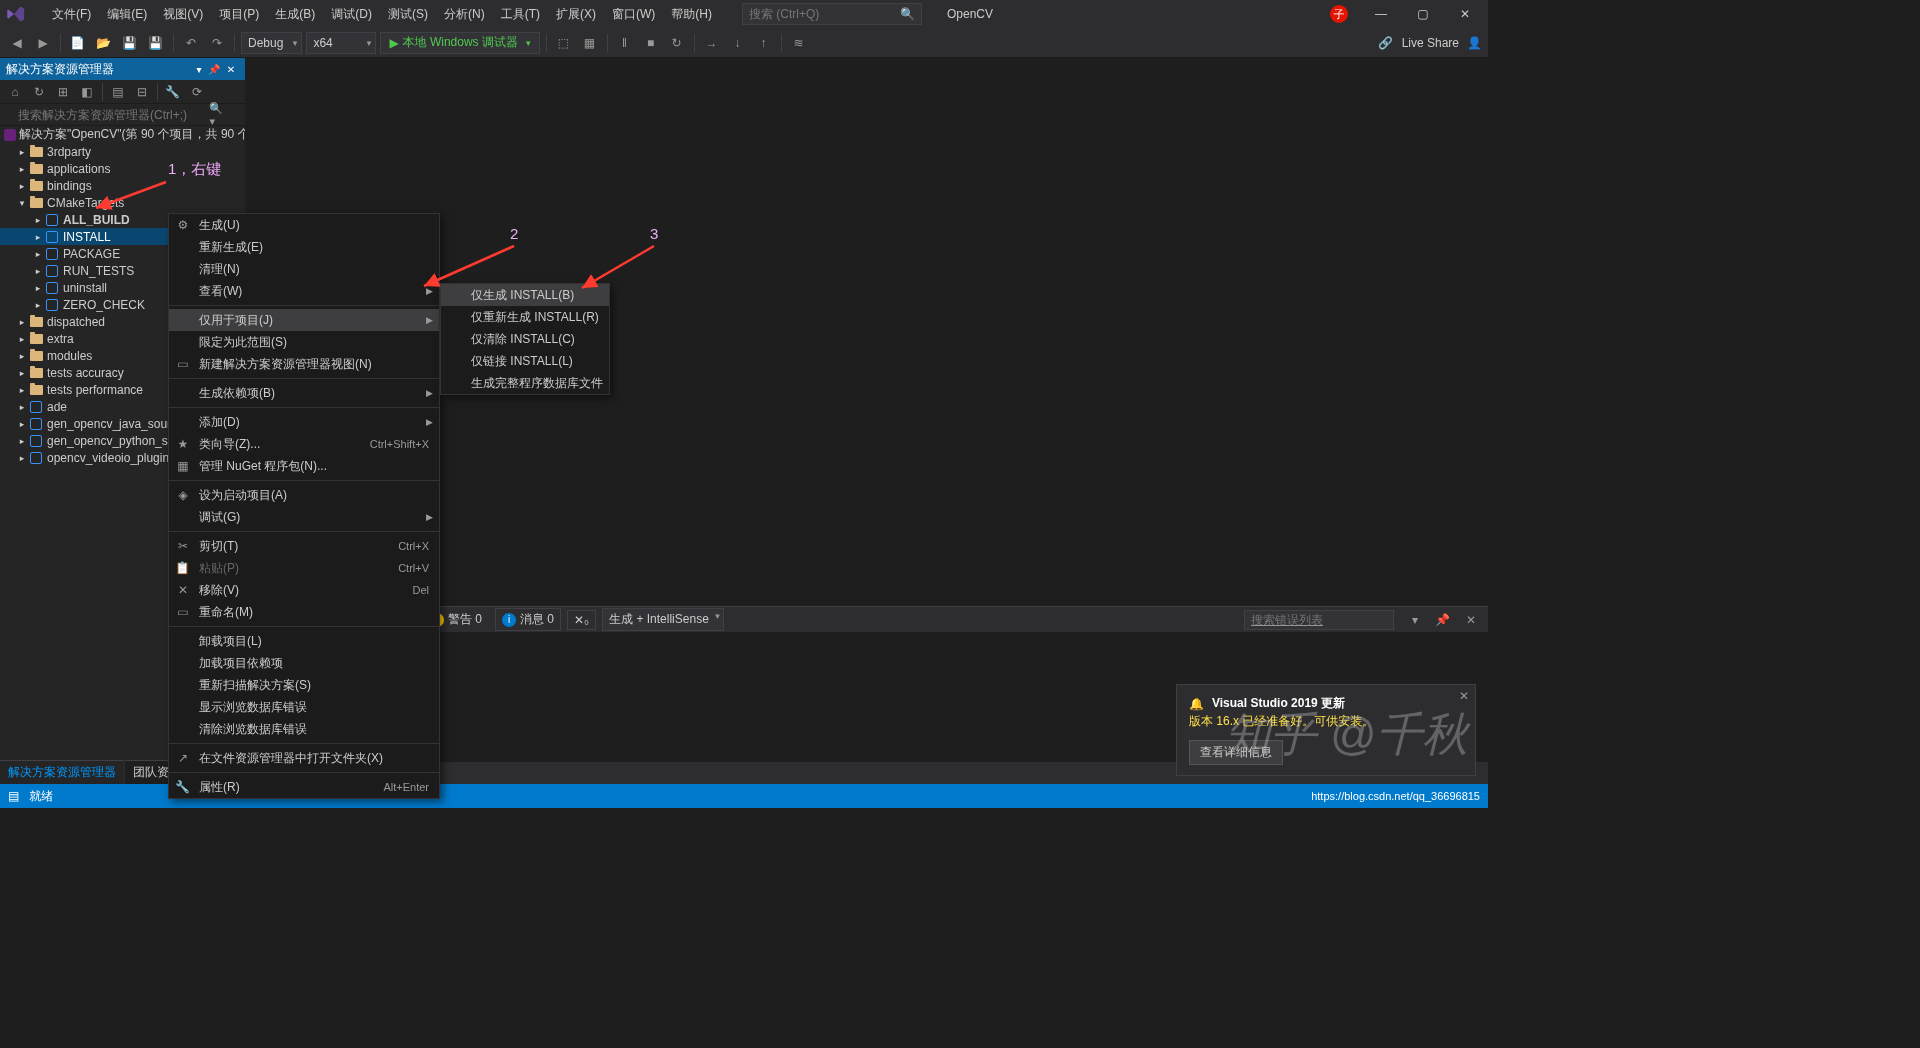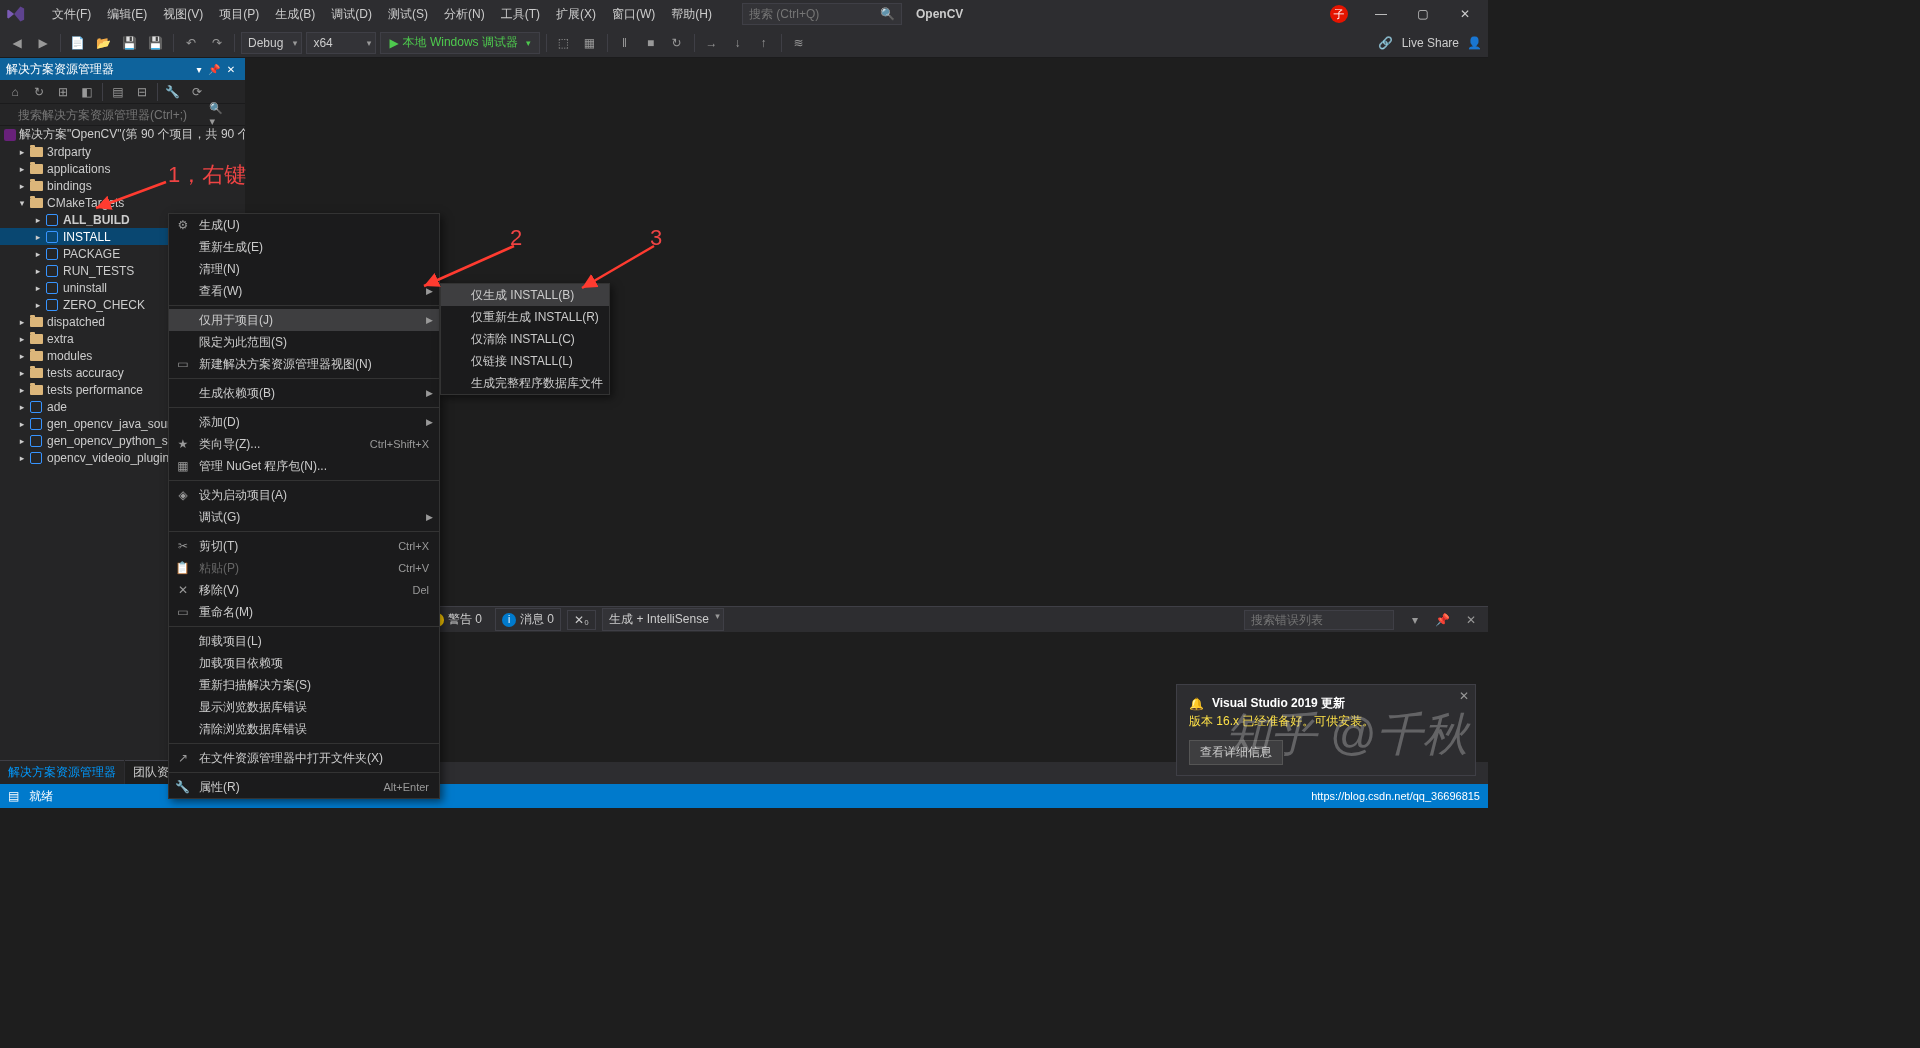--- a/index.html
+++ b/index.html
@@ -3,24 +3,24 @@
 <meta charset="utf-8">
 <style>
 * { margin:0; padding:0; box-sizing:border-box; font-family:"Microsoft YaHei","Segoe UI",sans-serif; font-size:12px; }
 body { background:#1e1e1e; color:#ccc; width:1488px; height:808px; overflow:hidden; position:relative; }
 
 
 .menubar { height:28px; background:#2d2d30; display:flex; align-items:center; padding:0 6px; gap:12px; }
 .vs-logo { width:20px; height:20px; margin-right:6px; }
 .vs-logo svg { width:100%; height:100%; }
 .menu-item { padding:3px 8px; cursor:default; }
-.search-wrap { margin-left:10px; display:flex; align-items:center; background:#333337; border:1px solid #3f3f46; height:22px; width:160px; padding:0 6px; }
+.search-wrap { margin-left:10px; display:flex; align-items:center; background:#333337; border:1px solid #3f3f46; height:22px; width:180px; padding:0 6px; }
 .search-wrap input { background:transparent; border:none; color:#ccc; width:100%; outline:none; }
 .search-wrap .mag { margin-left:auto; color:#999; }
-.title-app { margin-left:2px; font-weight:bold; }
+.title-app { margin-left:13px; font-weight:normal; }
 .win-ctrl { margin-left:auto; display:flex; align-items:center; gap:8px; }
 .win-btn { width:34px; height:22px; display:flex; align-items:center; justify-content:center; color:#ccc; }
 .badge-red { width:18px; height:18px; border-radius:50%; background:#e51400; color:#fff; display:flex; align-items:center; justify-content:center; font-size:11px; margin-right:8px; }
 
 
 .toolbar { height:30px; background:#2d2d30; display:flex; align-items:center; padding:0 6px; gap:4px; border-bottom:1px solid #1b1b1c; }
 .tb-btn { width:22px; height:22px; display:flex; align-items:center; justify-content:center; color:#999; border-radius:2px; }
 .tb-sep { width:1px; height:18px; background:#3f3f46; margin:0 2px; }
 .tb-combo { background:#333337; border:1px solid #3f3f46; height:22px; padding:0 18px 0 6px; display:flex; align-items:center; position:relative; color:#ccc; }
 .tb-combo::after { content:"▾"; position:absolute; right:4px; font-size:9px; color:#999; }
@@ -58,40 +58,40 @@
 
 .center { flex:1; display:flex; flex-direction:column; background:#1e1e1e; position:relative; }
 .editor { flex:1; background:#1e1e1e; }
 
 
 .errlist-head { height:26px; background:#2d2d30; display:flex; align-items:center; padding:4px 6px; gap:6px; border-top:1px solid #3f3f46; }
 .err-chip { display:flex; align-items:center; gap:4px; padding:2px 6px; border:1px solid transparent; }
 .err-chip.box { border:1px solid #3f3f46; }
 .err-combo { background:#333337; border:1px solid #3f3f46; padding:2px 14px 2px 6px; position:relative; }
 .err-combo::after { content:"▾"; position:absolute; right:3px; font-size:9px; color:#999; }
-.err-search { margin-left:auto; width:150px; background:#333337; border:1px solid #3f3f46; padding:2px 6px; color:#999; }
+.err-search { margin-left:auto; width:150px; background:#333337; border:1px solid #3f3f46; padding:2px 6px; color:#999;text-decoration:underline; }
 .errlist-cols { height:20px; background:#252526; display:flex; align-items:center; border-bottom:1px solid #3f3f46; color:#ccc; }
 .errlist-cols .col { padding:0 8px; border-right:1px solid #3f3f46; }
 .errlist-body { height:130px; background:#1e1e1e; }
 .center-tabs { height:22px; background:#2d2d30; display:flex; align-items:end; padding-left:4px; }
 .center-tab { padding:3px 10px; background:#1e1e1e; margin-right:1px; }
 .center-tab.active { color:#0097fb; background:#252526; }
 
 
 .ctx { position:absolute; background:#1b1b1c; border:1px solid #333; box-shadow:3px 3px 8px rgba(0,0,0,.5); z-index:50; }
 .ctx-row { display:flex; align-items:center; height:22px; padding:0 26px 0 30px; position:relative; white-space:nowrap; }
 .ctx-row:hover,.ctx-row.hover { background:#3e3e40; }
 .ctx-row .ico { position:absolute; left:6px; width:16px; text-align:center; color:#999; }
 .ctx-row .kb { position:absolute; right:10px; color:#999; font-size:11px; }
 .ctx-row .sub { position:absolute; right:6px; font-size:9px; color:#999; }
 .ctx-sep { height:1px; background:#333; margin:3px 0; }
 .ctx-row.disabled { color:#666; }
 
 
-.anno { position:absolute; color:#ef4444; font-size:22px; font-weight:500; z-index:60; pointer-events:none;text-align:center; }
+.anno { position:absolute; color:#f0abfc; font-size:15px; font-weight:500; z-index:60; pointer-events:none;text-align:center; }
 .arrow-svg { position:absolute; z-index:55; pointer-events:none; }
 
 
 .notif { position:absolute; right:12px; bottom:32px; width:300px; background:#2d2d30; border:1px solid #3f3f46; padding:10px 12px; z-index:40; }
 .notif .t { font-weight:bold; color:#fff; display:flex; align-items:center; gap:8px; }
 .notif .x { position:absolute; top:4px; right:6px; color:#999; }
 .notif .bell { color:#999; }
 .notif-btn { margin-top:10px; background:#3e3e40; border:1px solid #555; padding:3px 10px; display:inline-block; }
 .wm { position:absolute; right:20px; bottom:42px; font-size:46px; color:rgba(200,200,200,.35); font-style:italic; z-index:70; pointer-events:none; }
 

